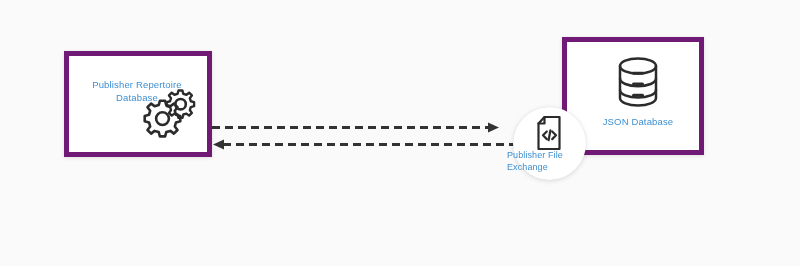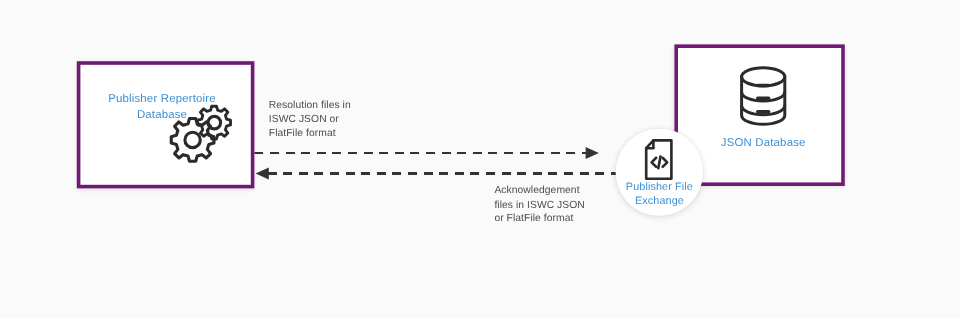--- a/index.html
+++ b/index.html
@@ -19,21 +19,21 @@
   .canvas {
     position: absolute;
     inset: 0;
     background: #fafafa;
   }
 
   
   .card {
     position: absolute;
     background: #ffffff;
-    border: 3px solid #701a75;
+    border: 5px solid #701a75;
     box-shadow: 0 1px 4px rgba(0,0,0,0.10), 0 0 1px rgba(0,0,0,0.08);
     box-sizing: border-box;
   }
   .card-left {
     left: 64px;
     top: 51px;
     width: 148px;
     height: 106px;
   }
   .card-right {
@@ -89,21 +89,21 @@
     position: absolute;
     left: 50%;
     top: 8px;
     transform: translateX(-50%);
   }
   .hub-label {
     position: absolute;
     left: -6px;
     right: -6px;
     top: 43px;
-    text-align: center;
+    text-align: left;
     color: #3d8fd1;
     font-size: 9px;
     line-height: 11.5px;
     letter-spacing: 0.1px;
     white-space: pre-line;
   }
 
   
   .arrows {
     position: absolute;
@@ -205,21 +205,15 @@
           <path d="M11.8 16.5 L8.0 20.3 L11.8 24.1"></path>
           <path d="M17.2 16.5 L21.0 20.3 L17.2 24.1"></path>
           <line x1="15.4" y1="15.4" x2="13.6" y2="25.2"></line>
         </g>
       </svg>
     </span>
     <div class="hub-label">Publisher  File
 Exchange</div>
   </div>
 
-  <div class="caption caption-top">Resolution files in
-ISWC JSON or
-FlatFile format</div>
-
-  <div class="caption caption-bottom">Acknowledgement
-files in ISWC JSON
-or FlatFile format</div>
+
 
 </div>
 
 </body></html>

